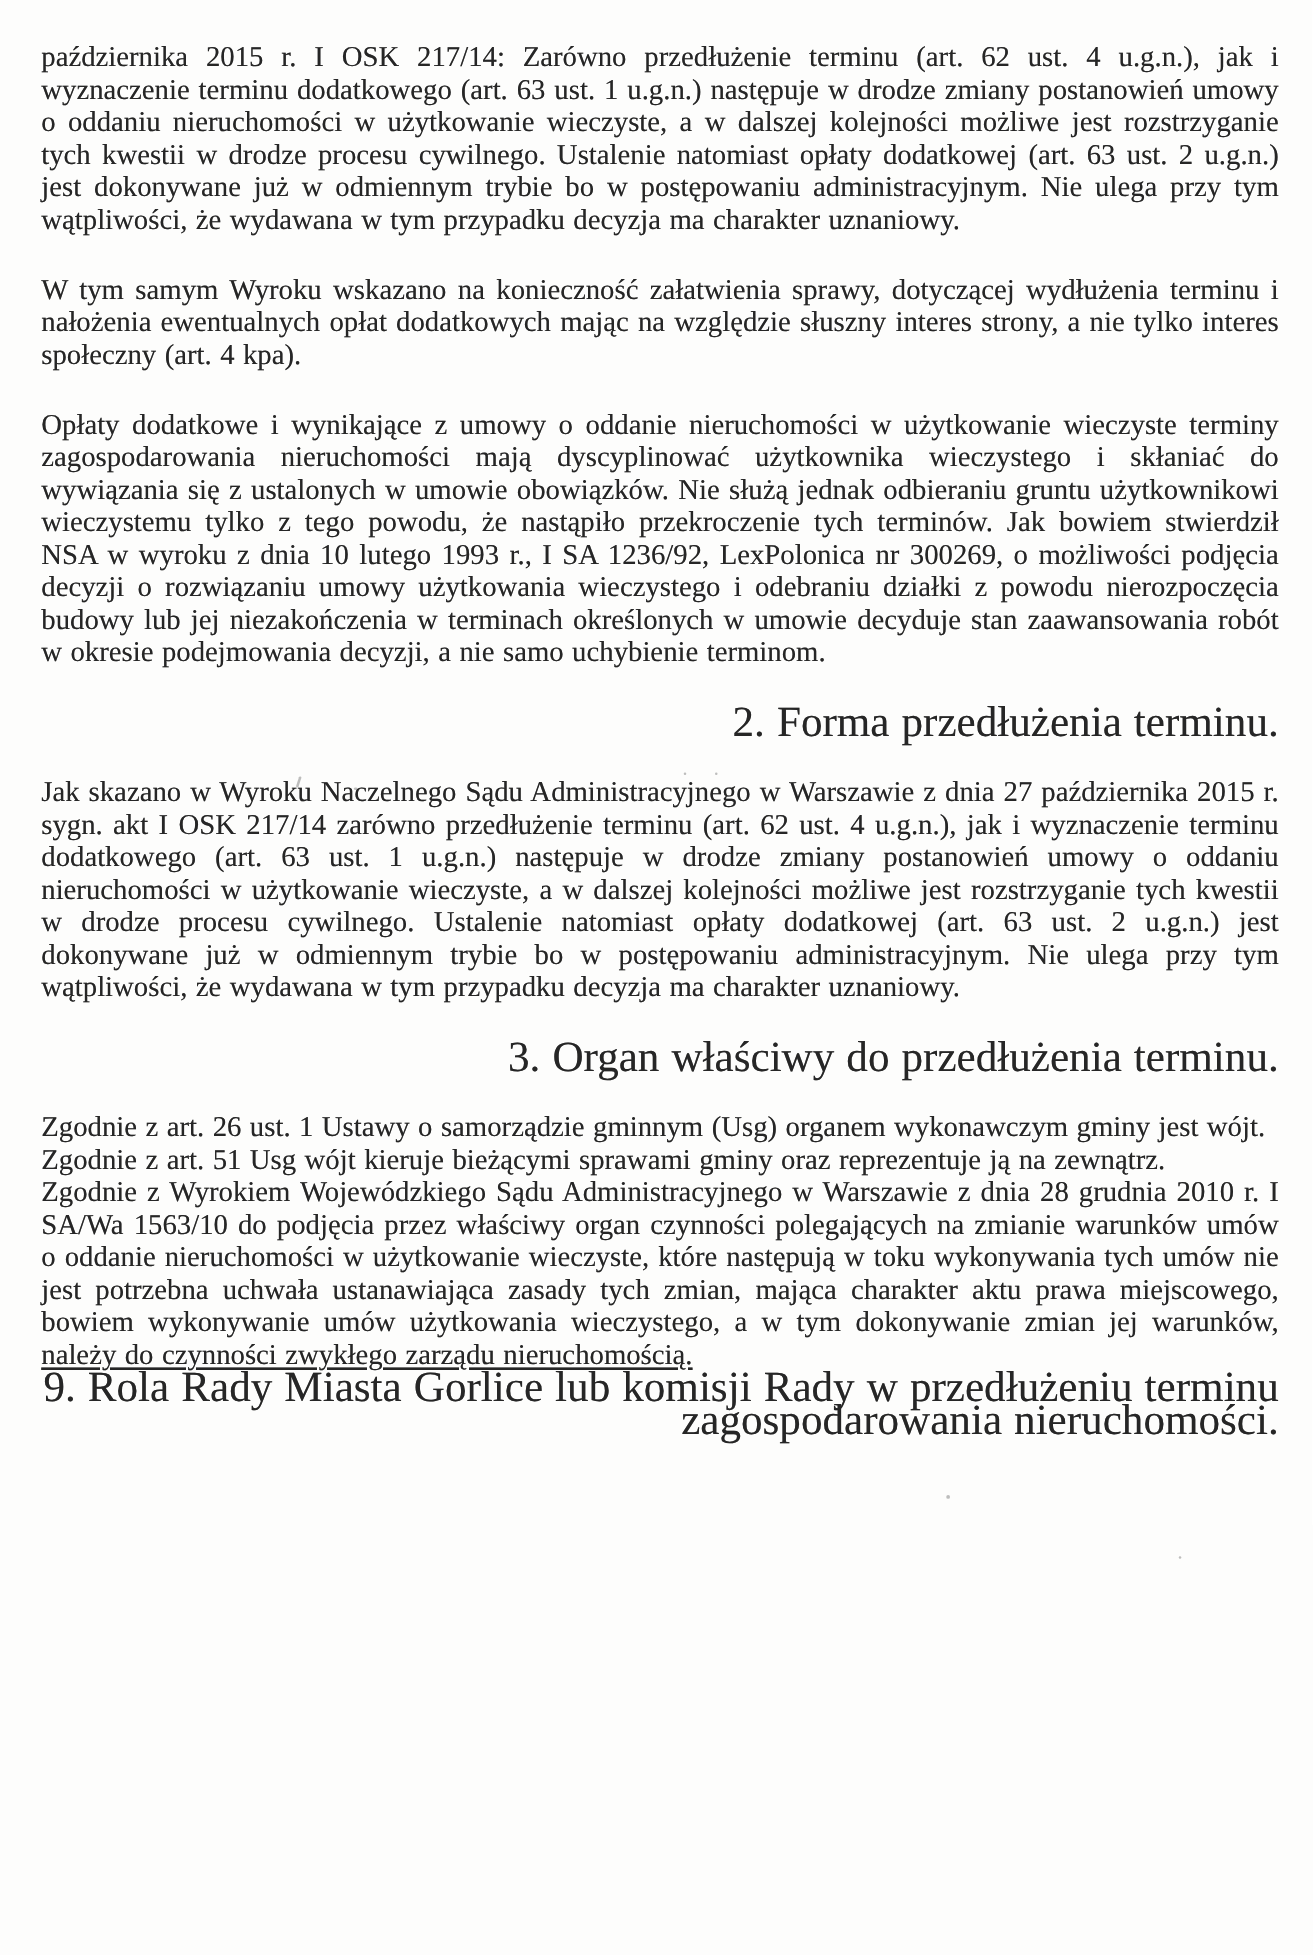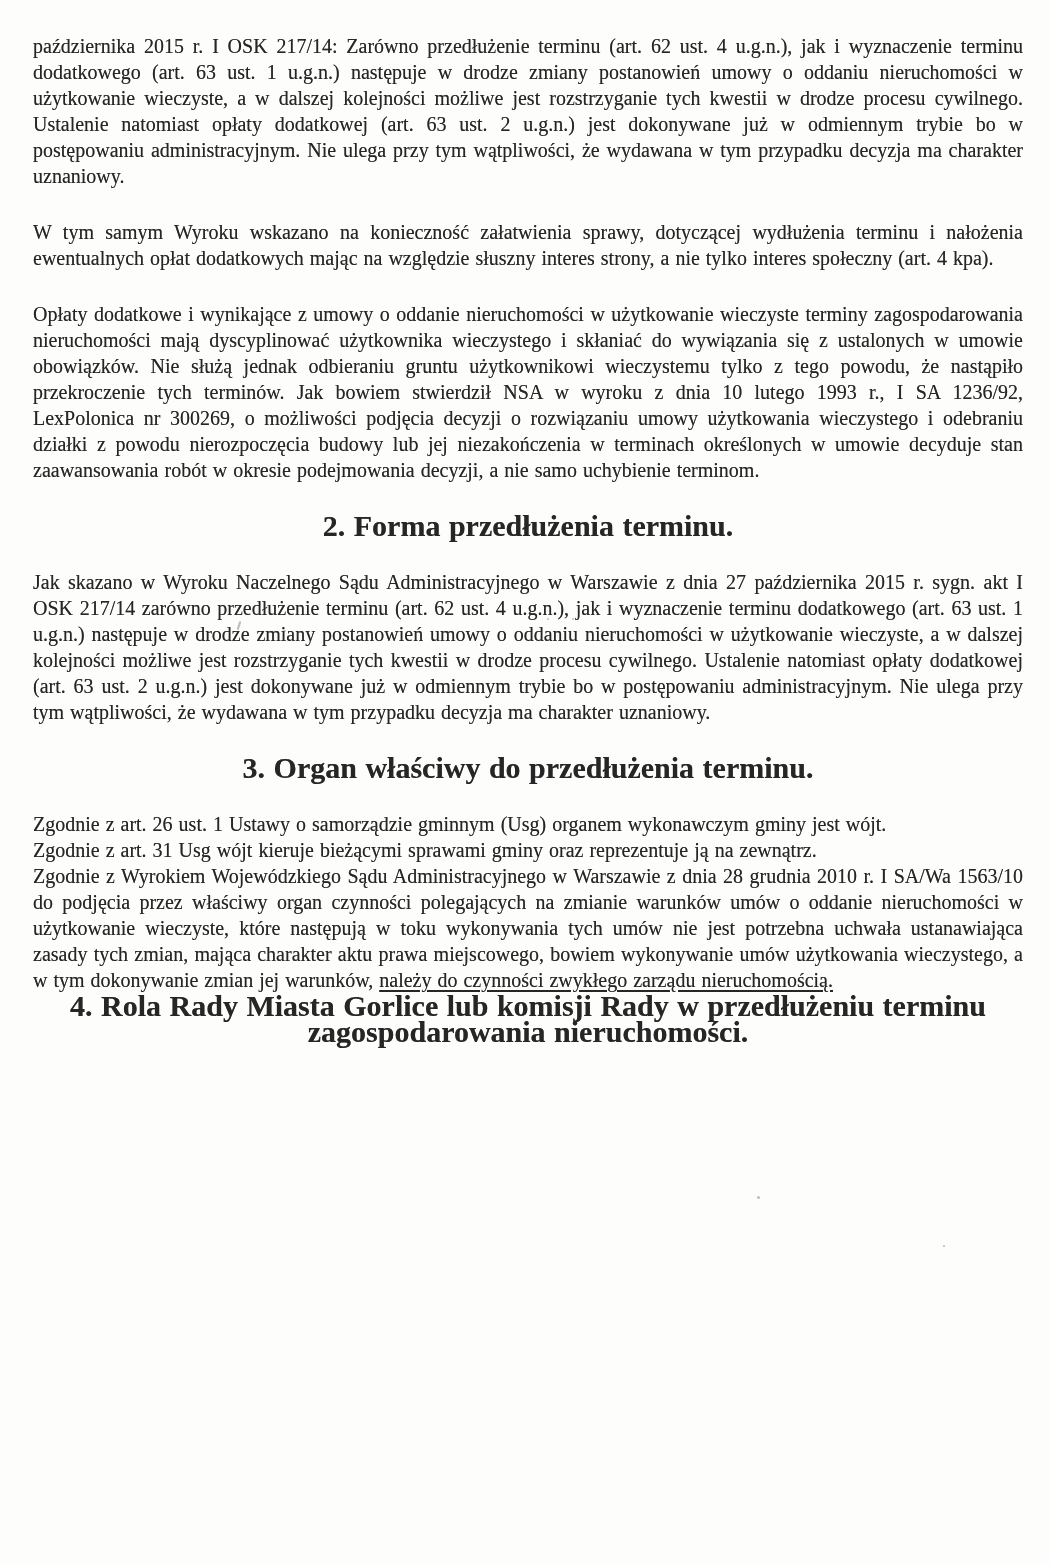--- a/index.html
+++ b/index.html
@@ -9,36 +9,36 @@
   }
   .page {
     position: relative;
     width: 1050px;
     height: 1564px;
     box-sizing: border-box;
     padding: 33px 27px 0 33px;
     background: #fdfdfc;
     overflow: hidden;
     font-family: "Liberation Serif", "DejaVu Serif", serif;
-    font-size: 20px;
+    font-size: 23px;
     line-height: 26px;
     color: #262626;
     text-align: justify;
     word-spacing: 1px;
     text-shadow: 0 0 0.5px rgba(40,40,40,0.55);
   }
   .block {
     margin: 0 0 30px 0;
   }
   .block.tight {
     margin-bottom: 0;
   }
   .block.heading {
-    font-weight: bold;
-    text-align: center;
+    font-weight: normal;
+    text-align: right;
   }
   .seg.bold {
     font-weight: normal;
   }
   .seg.underline {
     text-decoration: underline;
     text-decoration-thickness: 2px;
     text-underline-offset: 3px;
   }
   .artifact {
@@ -64,17 +64,17 @@
   <div class="artifact" style="left:943px; top:1245px; width:2px; height:2px;"></div>
 
   <div id="doc-body">
       <p class="block paragraph"><span class="seg">października 2015 r. I OSK 217/14: Zarówno przedłużenie terminu (art. 62 ust. 4 u.g.n.), jak i wyznaczenie terminu dodatkowego (art. 63 ust. 1 u.g.n.) następuje w drodze zmiany postanowień umowy o oddaniu nieruchomości w użytkowanie wieczyste, a w dalszej kolejności możliwe jest rozstrzyganie tych kwestii w drodze procesu cywilnego. Ustalenie natomiast opłaty dodatkowej (art. 63 ust. 2 u.g.n.) jest dokonywane już w odmiennym trybie bo w postępowaniu administracyjnym. Nie ulega przy tym wątpliwości, że wydawana w tym przypadku decyzja ma charakter uznaniowy.</span></p>
       <p class="block paragraph"><span class="seg">W tym samym Wyroku wskazano na konieczność załatwienia sprawy, dotyczącej wydłużenia terminu i nałożenia ewentualnych opłat dodatkowych mając na względzie słuszny interes strony, a nie tylko interes społeczny (art. 4 kpa).</span></p>
       <p class="block paragraph"><span class="seg">Opłaty dodatkowe i wynikające z umowy o oddanie nieruchomości w użytkowanie wieczyste terminy zagospodarowania nieruchomości mają dyscyplinować użytkownika wieczystego i skłaniać do wywiązania się z ustalonych w umowie obowiązków. Nie służą jednak odbieraniu gruntu użytkownikowi wieczystemu tylko z tego powodu, że nastąpiło przekroczenie tych terminów. Jak bowiem stwierdził NSA w wyroku z dnia 10 lutego 1993 r., I SA 1236/92, LexPolonica nr 300269, o możliwości podjęcia decyzji o rozwiązaniu umowy użytkowania wieczystego i odebraniu działki z powodu nierozpoczęcia budowy lub jej niezakończenia w terminach określonych w umowie decyduje stan zaawansowania robót w okresie podejmowania decyzji, a nie samo uchybienie terminom.</span></p>
       <h2 class="block heading"><span class="seg">2. Forma przedłużenia terminu.</span></h2>
       <p class="block paragraph"><span class="seg">Jak skazano w Wyroku Naczelnego Sądu Administracyjnego w Warszawie z dnia 27 października 2015 r.  sygn. akt I OSK 217/14 zarówno przedłużenie terminu (art. 62 ust. 4 u.g.n.), jak i wyznaczenie terminu dodatkowego (art. 63 ust. 1 u.g.n.) następuje </span><span class="seg bold">w drodze zmiany postanowień umowy o oddaniu nieruchomości w użytkowanie wieczyste, a w dalszej kolejności możliwe jest rozstrzyganie tych kwestii w drodze procesu cywilnego.</span><span class="seg"> Ustalenie natomiast opłaty dodatkowej (art. 63 ust. 2 u.g.n.) jest dokonywane już w odmiennym trybie bo w postępowaniu administracyjnym. Nie ulega przy tym wątpliwości, że wydawana w tym przypadku decyzja ma charakter uznaniowy.</span></p>
       <h2 class="block heading"><span class="seg">3. Organ właściwy do przedłużenia terminu.</span></h2>
       <p class="block paragraph tight"><span class="seg">Zgodnie z art. 26 ust. 1 Ustawy o samorządzie gminnym (Usg) organem wykonawczym gminy jest wójt.</span></p>
-      <p class="block paragraph tight"><span class="seg">Zgodnie z art.  31 Usg wójt kieruje bieżącymi sprawami gminy oraz reprezentuje ją na zewnątrz.</span></p>
+      <p class="block paragraph tight"><span class="seg">Zgodnie z art.  51 Usg wójt kieruje bieżącymi sprawami gminy oraz reprezentuje ją na zewnątrz.</span></p>
       <p class="block paragraph tight"><span class="seg">Zgodnie z Wyrokiem Wojewódzkiego Sądu Administracyjnego w Warszawie z dnia 28 grudnia 2010 r. I SA/Wa 1563/10 do podjęcia przez właściwy organ czynności polegających na zmianie warunków umów o oddanie nieruchomości w użytkowanie wieczyste, które następują w toku wykonywania tych umów nie jest potrzebna uchwała ustanawiająca zasady tych zmian, mająca charakter aktu prawa miejscowego, bowiem wykonywanie umów użytkowania wieczystego, a w tym dokonywanie zmian jej warunków, </span><span class="seg underline">należy do czynności zwykłego zarządu nieruchomością.</span></p>
-      <h2 class="block heading"><span class="seg">4. Rola Rady Miasta Gorlice lub komisji Rady w przedłużeniu terminu zagospodarowania nieruchomości.</span></h2>
+      <h2 class="block heading"><span class="seg">9. Rola Rady Miasta Gorlice lub komisji Rady w przedłużeniu terminu zagospodarowania nieruchomości.</span></h2>
     </div>
 </div>
 
 </body></html>

